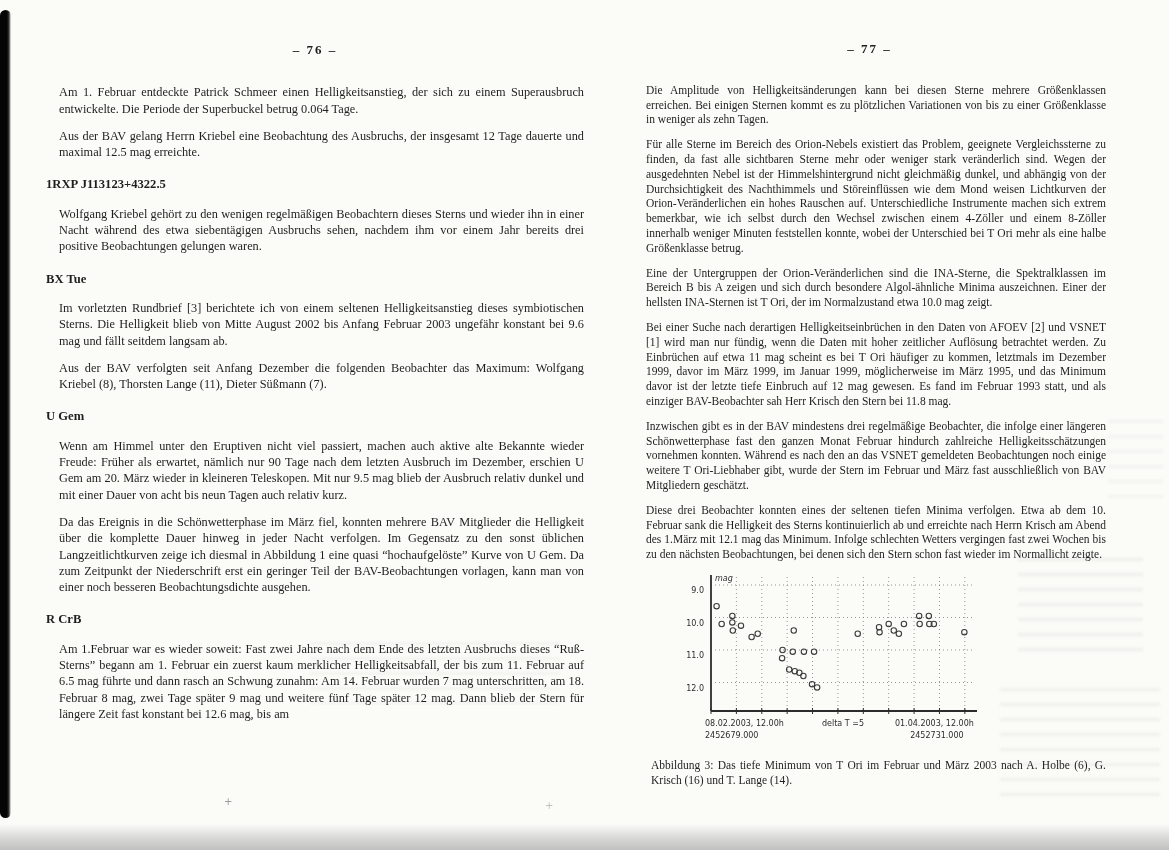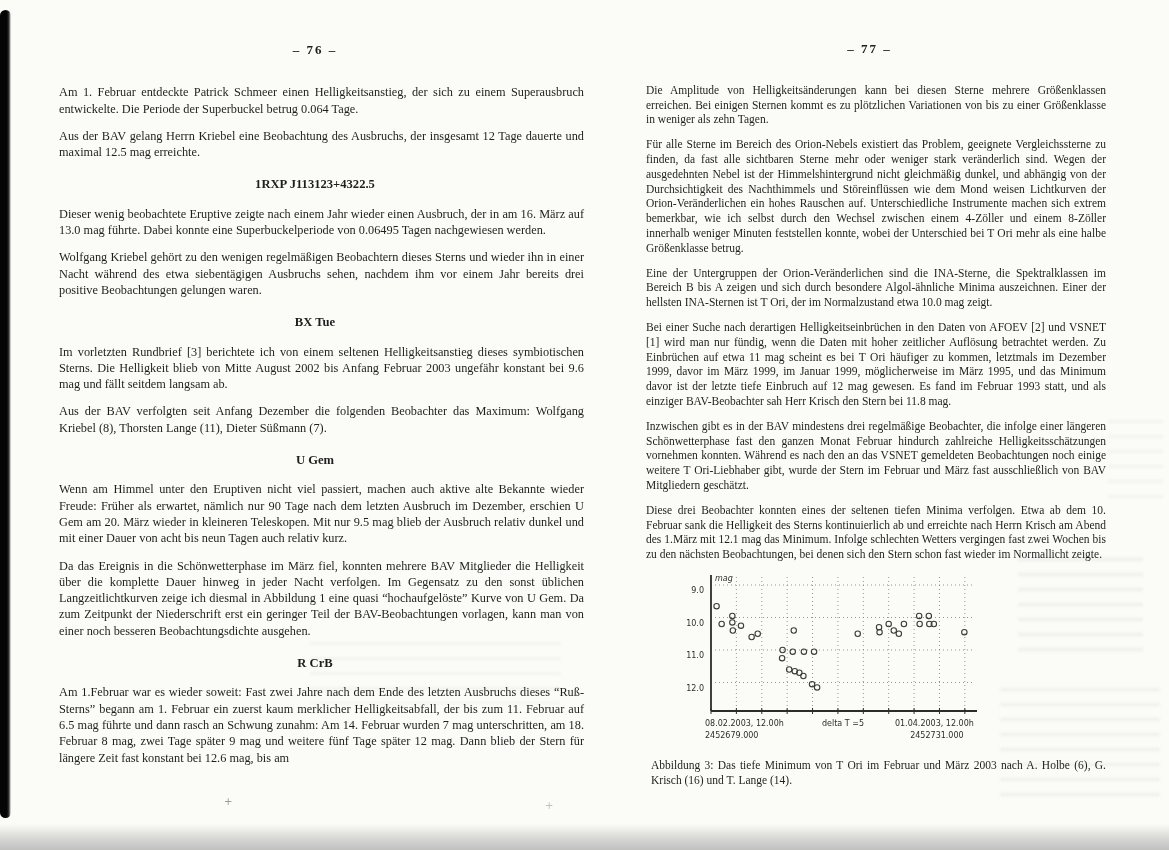--- a/index.html
+++ b/index.html
@@ -28,21 +28,21 @@
   
   .page{position:absolute;top:42px;}
   .page-left{left:46px;width:538px;font-size:12.3px;line-height:16.3px;}
   .page-right{left:633px;width:473px;font-size:11.5px;line-height:14.8px;}
   .page-num{
     text-align:center;font-weight:bold;font-size:13px;letter-spacing:2px;
     margin-bottom:26px;
   }
   .para{margin:0 0 11px 13px;text-align:justify;}
   .page-right .para{margin-bottom:10px;}
-  .heading{font-weight:bold;font-size:12.6px;margin:16px 0 13px 0;text-align:center;}
+  .heading{font-weight:bold;font-size:12.6px;margin:16px 0 13px 0;}
   
   .figure{position:relative;margin:6px 0 8px 42px;width:380px;height:176px;text-decoration:underline;}
   .figure svg{position:absolute;left:0;top:0;}
   .fig-caption{margin:10px 0 0 18px;text-align:justify;width:455px;}
 </style>
 </head>
 <body>
 
 <div class="scan-canvas">
 
@@ -53,21 +53,20 @@
   <div class="bleed" style="left:1000px;top:688px;width:160px;height:110px;opacity:.55;"></div>
   <div class="bleed" style="left:1108px;top:420px;width:55px;height:90px;opacity:.4;"></div>
   <div class="reg-mark" style="left:224px;top:796px;">+</div>
   <div class="reg-mark" style="left:545px;top:800px;opacity:.6;">+</div>
 
   <div class="page page-left">
     <div class="page-num">– 76 –</div>
     <p class="para">Am 1. Februar entdeckte Patrick Schmeer einen Helligkeitsanstieg, der sich zu einem Superausbruch entwickelte. Die Periode der Superbuckel betrug 0.064 Tage.</p>
     <p class="para">Aus der BAV gelang Herrn Kriebel eine Beobachtung des Ausbruchs, der insgesamt 12 Tage dauerte und maximal 12.5 mag erreichte.</p>
     <h3 class="heading">1RXP J113123+4322.5</h3>
-    <p class="para">Dieser wenig beobachtete Eruptive zeigte nach einem Jahr wieder einen Ausbruch, der in am 16. März auf 13.0 mag führte. Dabei konnte eine Superbuckelperiode von 0.06495 Tagen nachgewiesen werden.</p>
     <p class="para">Wolfgang Kriebel gehört zu den wenigen regelmäßigen Beobachtern dieses Sterns und wieder ihn in einer Nacht während des etwa siebentägigen Ausbruchs sehen, nachdem ihm vor einem Jahr bereits drei positive Beobachtungen gelungen waren.</p>
     <h3 class="heading">BX Tue</h3>
     <p class="para">Im vorletzten Rundbrief [3] berichtete ich von einem seltenen Helligkeitsanstieg dieses symbiotischen Sterns. Die Helligkeit blieb von Mitte August 2002 bis Anfang Februar 2003 ungefähr konstant bei 9.6 mag und fällt seitdem langsam ab.</p>
     <p class="para">Aus der BAV verfolgten seit Anfang Dezember die folgenden Beobachter das Maximum: Wolfgang Kriebel (8), Thorsten Lange (11), Dieter Süßmann  (7).</p>
     <h3 class="heading">U Gem</h3>
     <p class="para">Wenn am Himmel unter den Eruptiven nicht viel passiert, machen auch aktive alte Bekannte wieder Freude: Früher als erwartet, nämlich nur 90 Tage nach dem letzten Ausbruch im Dezember, erschien U Gem am 20. März wieder in kleineren Teleskopen. Mit nur 9.5 mag blieb der Ausbruch relativ dunkel und mit einer Dauer von acht bis neun Tagen auch relativ kurz.</p>
     <p class="para">Da das Ereignis in die Schönwetterphase im März fiel, konnten mehrere BAV Mitglieder die Helligkeit über die komplette Dauer hinweg in jeder Nacht verfolgen. Im Gegensatz zu den sonst üblichen Langzeitlichtkurven zeige ich diesmal in Abbildung 1 eine quasi “hochaufgelöste”  Kurve von U Gem. Da zum Zeitpunkt der Niederschrift erst ein geringer Teil der BAV-Beobachtungen vorlagen, kann man von einer noch besseren Beobachtungsdichte ausgehen.</p>
     <h3 class="heading">R CrB</h3>
     <p class="para">Am 1.Februar war es wieder soweit: Fast zwei Jahre nach dem Ende des letzten Ausbruchs dieses “Ruß-Sterns”  begann am 1. Februar ein zuerst kaum merklicher Helligkeitsabfall, der bis zum 11. Februar auf 6.5 mag führte und dann rasch an Schwung zunahm: Am 14. Februar wurden 7 mag unterschritten, am 18. Februar 8 mag, zwei Tage später 9 mag und weitere fünf Tage später 12 mag. Dann blieb der Stern für längere Zeit fast konstant bei 12.6 mag, bis am</p>
   </div>

